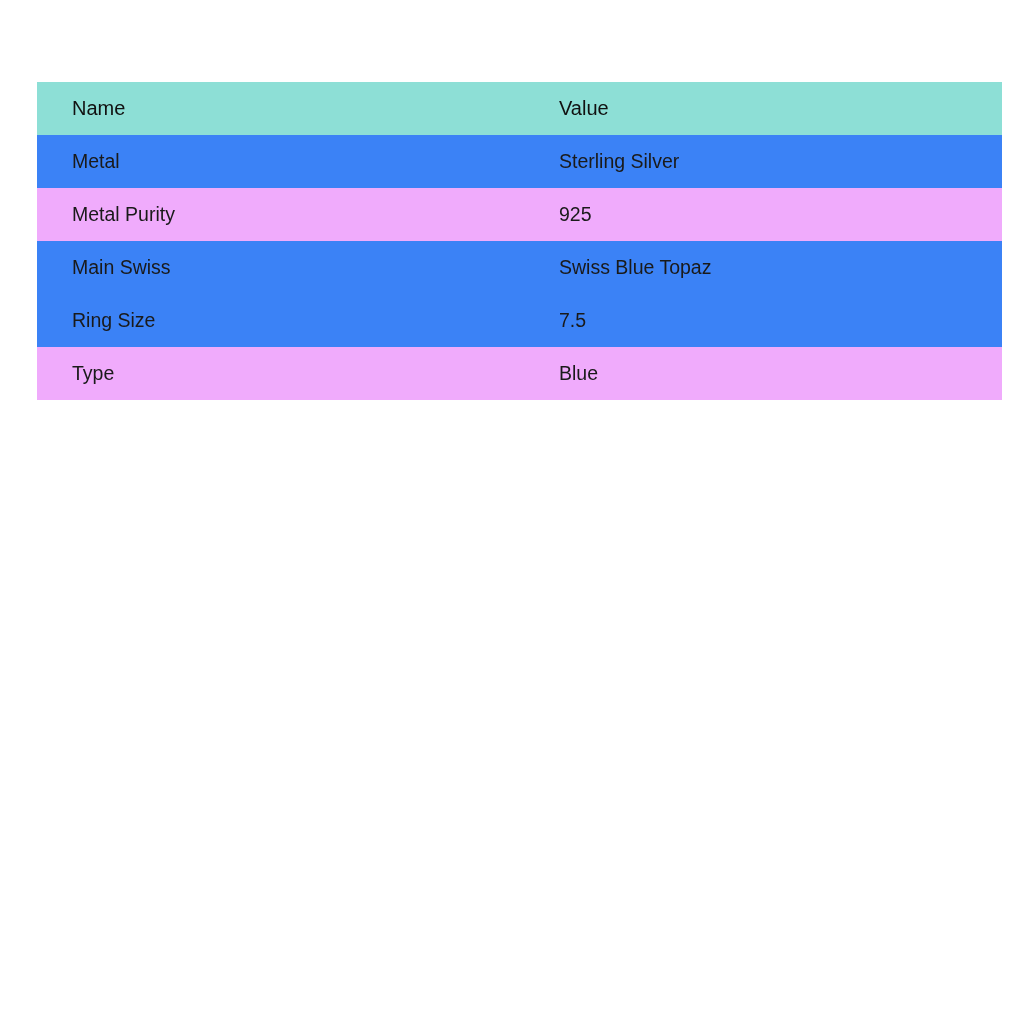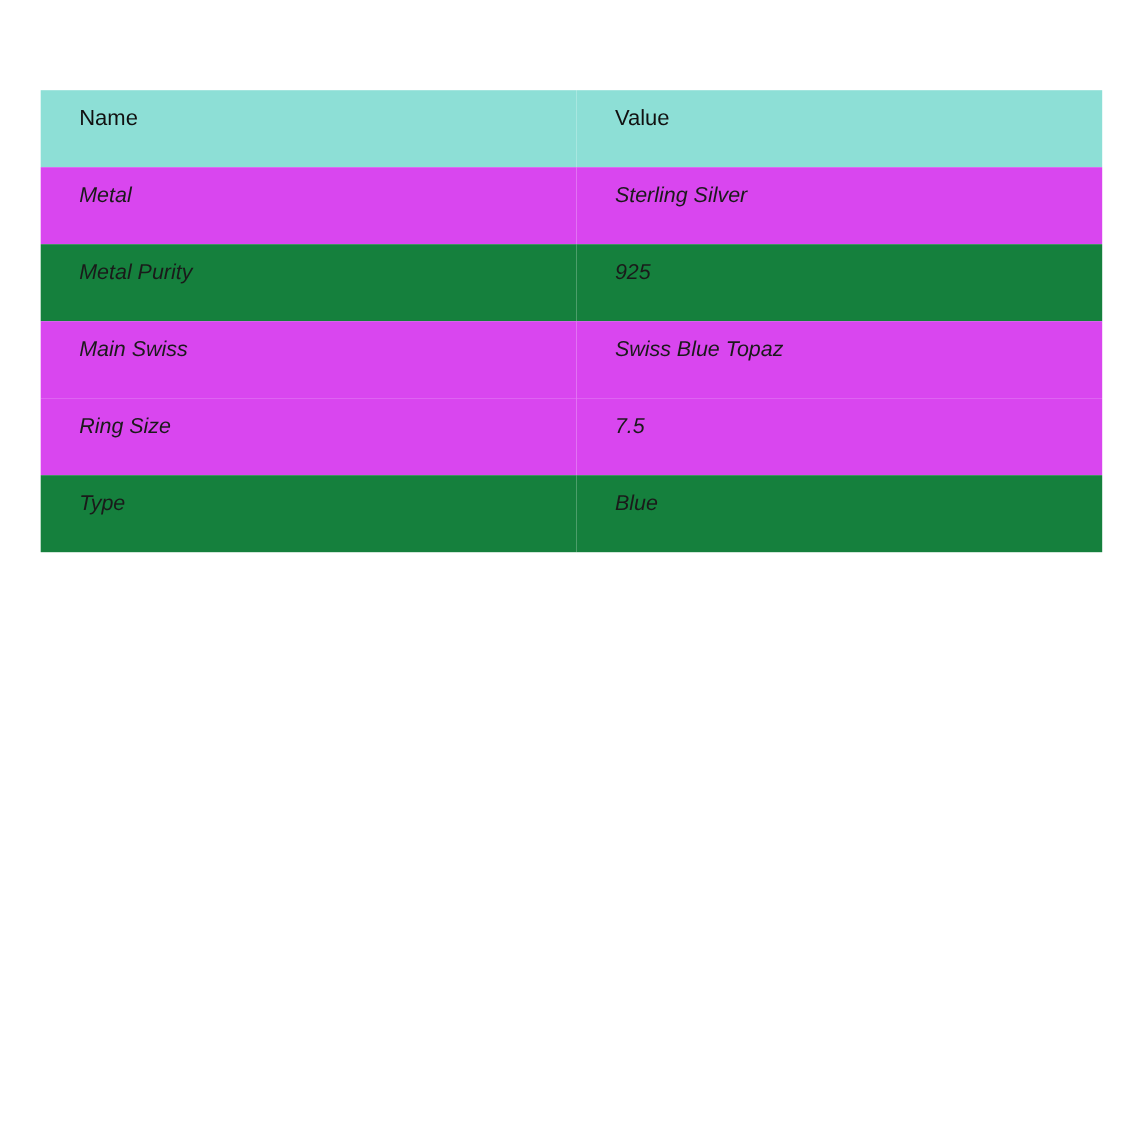--- a/index.html
+++ b/index.html
@@ -28,44 +28,42 @@
     table-layout: fixed;
   }
 
   .spec-table col.col-name { width: 487px; }
   .spec-table col.col-value { width: 478px; }
 
   .spec-table th,
   .spec-table td {
     text-align: left;
     vertical-align: middle;
-    padding: 0 0 17px 35px;
+    padding: 0 0 0 35px;
     height: 53px;
     font-size: 19.5px;
     font-weight: normal;
     color: #1a1a1a;
     border: none;
     margin-left: 11px;
   }
 
   .spec-table thead th {
     background: #8ddfd6;
     height: 53px;
     font-size: 20px;
     color: #111111;
   }
 
   .spec-table tbody tr.row-even td {
-    background: #d946ef;
-    font-style: italic;
+    background: #3b82f6;
   }
 
   .spec-table tbody tr.row-odd td {
-    background: #15803d;
-    font-style: italic;
+    background: #f0abfc;
   }
 </style>
 </head>
 <body>
 
 <div class="page">
 
   <table class="spec-table">
     <colgroup>
       <col class="col-name">

